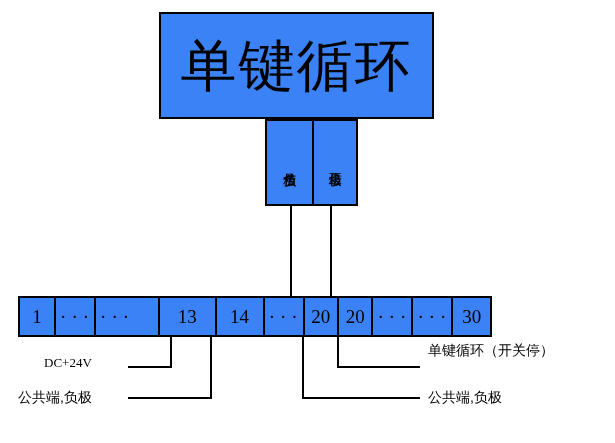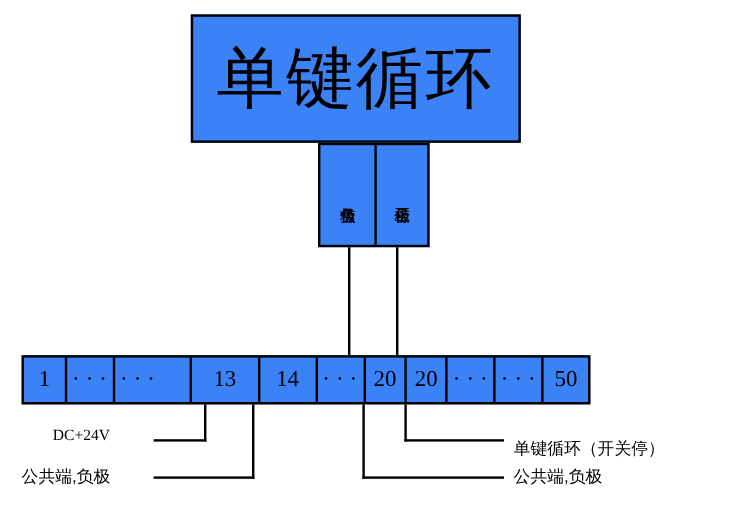--- a/index.html
+++ b/index.html
@@ -148,36 +148,36 @@
     <div class="terminal-cell" style="width:40px;">1</div>
     <div class="terminal-cell dots" style="width:45px;">···</div>
     <div class="terminal-cell dots" style="width:45px;">···</div>
     <div class="terminal-cell" style="width:66px;margin-left:24px;">13</div>
     <div class="terminal-cell" style="width:56px;">14</div>
     <div class="terminal-cell dots" style="width:45px;">···</div>
     <div class="terminal-cell" style="width:40px;">20</div>
     <div class="terminal-cell" style="width:40px;">20</div>
     <div class="terminal-cell dots" style="width:45px;">···</div>
     <div class="terminal-cell dots" style="width:45px;">···</div>
-    <div class="terminal-cell" style="width:45px;">50</div>
+    <div class="terminal-cell" style="width:45px;">30</div>
   </div>
 
   <div class="line-v" style="left:170px; top:337px; height:31px;"></div>
   <div class="line-h" style="left:128px; top:366px; width:44px;"></div>
 
   <div class="line-v" style="left:210px; top:337px; height:62px;"></div>
   <div class="line-h" style="left:128px; top:397px; width:84px;"></div>
 
   <div class="line-v" style="left:302px; top:337px; height:62px;"></div>
   <div class="line-h" style="left:302px; top:397px; width:118px;"></div>
 
   <div class="line-v" style="left:337px; top:337px; height:31px;"></div>
   <div class="line-h" style="left:337px; top:366px; width:83px;"></div>
 
   <span class="note note-en" style="left:44px; top:355px;">DC+24V</span>
 
   <span class="note note-cn" style="left:18px; top:389px;">公共端,负极</span>
 
-  <span class="note note-cn" style="left:428px; top:365px;">单键循环（开关停）</span>
+  <span class="note note-cn" style="left:428px; top:342px;">单键循环（开关停）</span>
 
   <span class="note note-cn" style="left:428px; top:389px;">公共端,负极</span>
 
 </div>
 
 </body></html>

